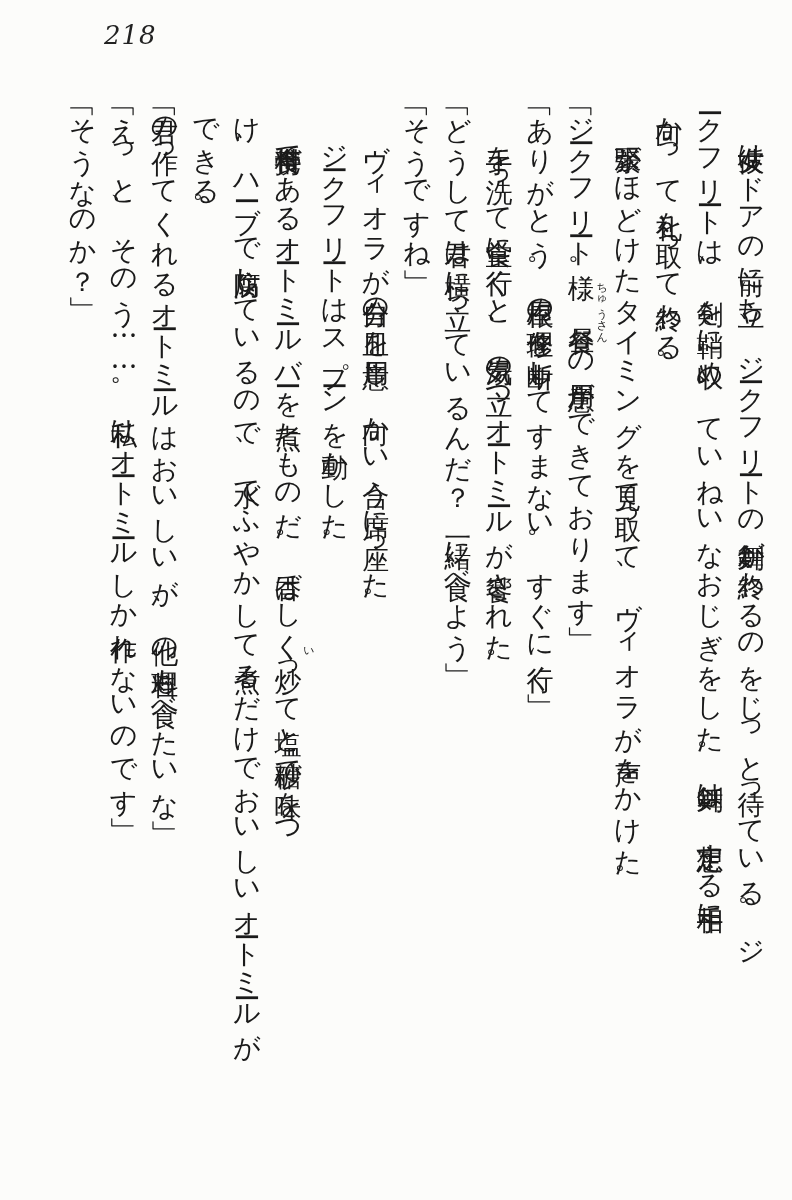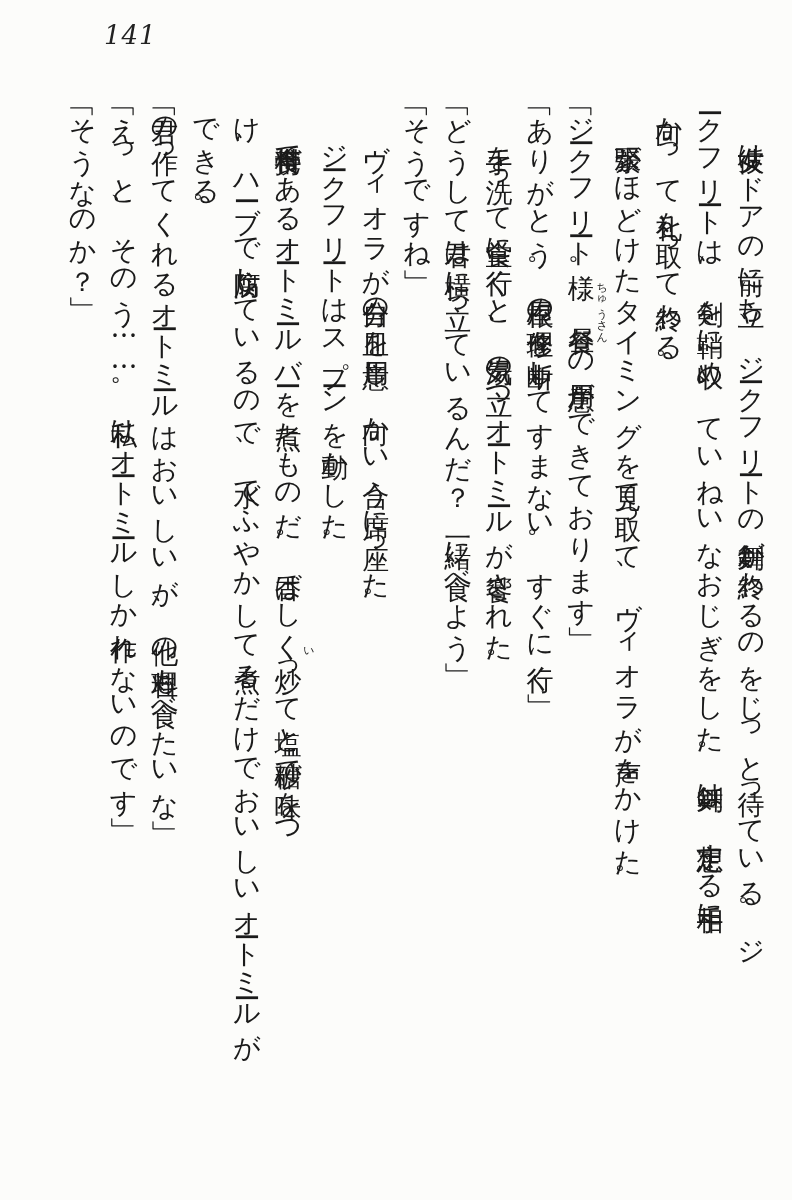--- a/index.html
+++ b/index.html
@@ -61,21 +61,21 @@
     font-size: 11px;
     letter-spacing: 0;
     text-align: center;
     color: var(--ink);
   }
 </style>
 </head>
 <body>
 
 <div class="page">
-  <div class="page-number">141</div>
+  <div class="page-number">218</div>
   <div class="text-block">
       <div class="text-column indent">彼女はドアの前に立ち、ジークフリートの剣舞が終わるのをじっと待っている。ジ</div>
       <div class="text-column">ークフリートは、剣を鞘に収め、ていねいなおじぎをした。剣舞は、想定する相手に</div>
       <div class="text-column">向かって礼を取って終わる。</div>
       <div class="text-column indent">緊張がほどけたタイミングを見て取って、ヴィオラが声をかけた。</div>
       <div class="text-column">「ジークフリート様。<ruby>昼餐<rt>ちゅうさん</rt></ruby>の用意ができております」</div>
       <div class="text-column">「ありがとう。屋根の修理を中断してすまない。すぐに行く」</div>
       <div class="text-column indent">手を洗って食堂に行くと、湯気の立つオートミールが饗された。</div>
       <div class="text-column">「どうして君は横に立っているんだ？　一緒に食べよう」</div>
       <div class="text-column">「そうですね」</div>

